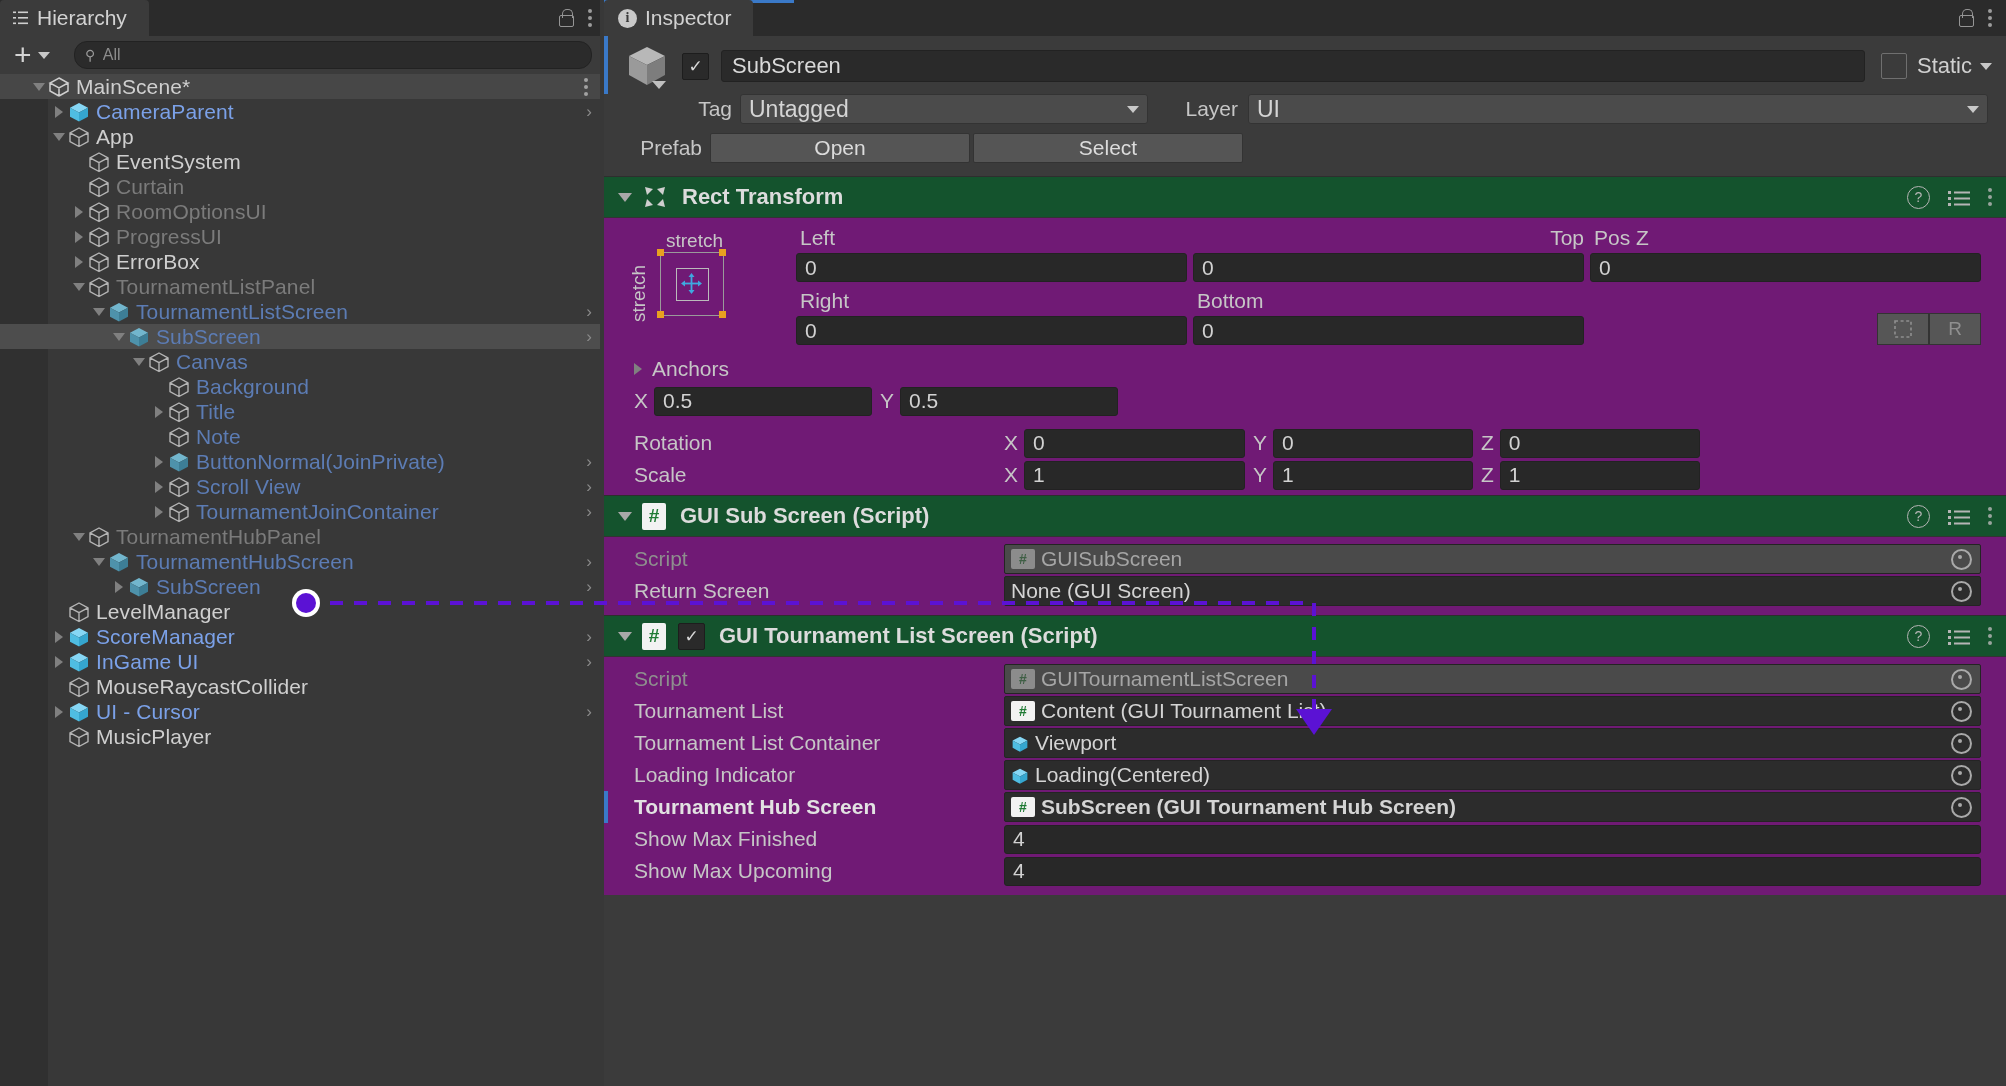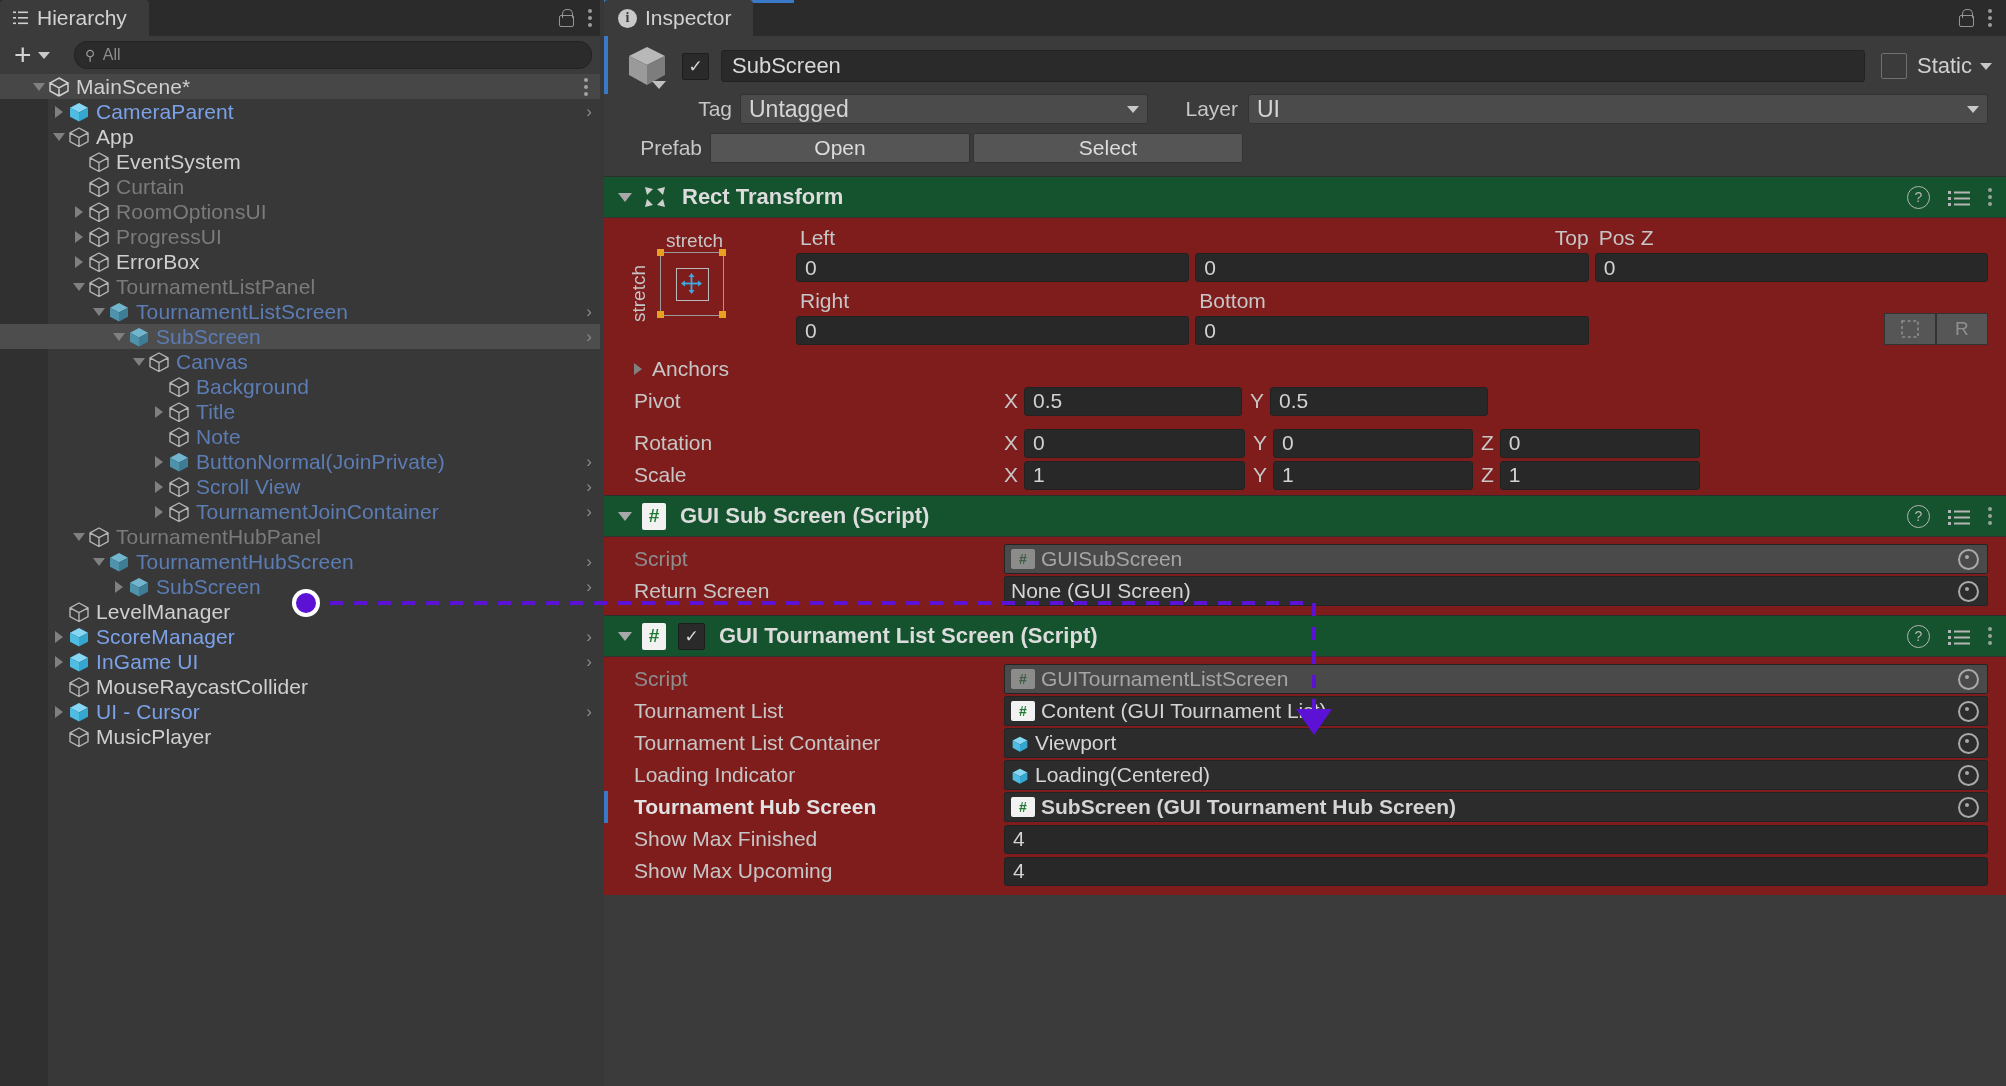--- a/index.html
+++ b/index.html
@@ -112,21 +112,21 @@
     display:flex;align-items:center;justify-content:center;color:#1f7a34;font-weight:bold;font-size:19px;
     font-family:"Liberation Sans",sans-serif;
   }
   .cs-ico.small{width:18px;height:20px;font-size:14px;}
   .cs-ico.dim{background:#8c8c8c;color:#3f5f45;}
   .rt-ico{width:26px;height:26px;position:relative;flex:0 0 26px;}
   .comp-hdr-right{margin-left:auto;display:flex;align-items:center;gap:18px;padding-right:14px;}
   .help-ico{width:21px;height:21px;border-radius:50%;border:1.7px solid #b5b5b5;display:flex;align-items:center;justify-content:center;font-size:14px;color:#b5b5b5;}
   .preset-ico{width:22px;height:18px;position:relative;}
 
-  .comp-body{background:#7f1d1d;padding:6px 8px 8px 0;}
+  .comp-body{background:#701a75;padding:6px 15px 8px 0;}
   .prow{display:flex;align-items:center;height:32px;padding-left:30px;}
   .plabel{font-size:21px;color:#c6c6c6;}
   .plabel.dim{color:#8e8e8e;}
   .plabel.bold{font-weight:bold;color:#e2e2e2;}
   .ifield{
     height:27px;background:#282828;border:1px solid #222;border-radius:3px;
     display:flex;align-items:center;padding:0 8px;color:#d2d2d2;font-size:21px;
   }
   .objfield{
     height:28px;background:#2c2c2c;border:1px solid #242424;border-radius:2px;
@@ -639,21 +639,20 @@
               </div>
             </div>
           </div>
 
           <div class="prow" style="margin-top:8px;">
             <span class="tri-r" style="margin-right:10px;"></span>
             <span class="plabel">Anchors</span>
           </div>
 
           <div class="prow">
-            <span class="plabel" style="width:370px;">Pivot</span>
             <span class="axis">X</span>
             <div class="ifield" style="width:200px;">0.5</div>
             <span class="axis" style="margin-left:8px;">Y</span>
             <div class="ifield" style="width:200px;">0.5</div>
           </div>
 
           <div class="prow" style="margin-top:10px;">
             <span class="plabel" style="width:370px;">Rotation</span>
             <span class="axis">X</span>
             <div class="ifield" style="width:203px;">0</div>

